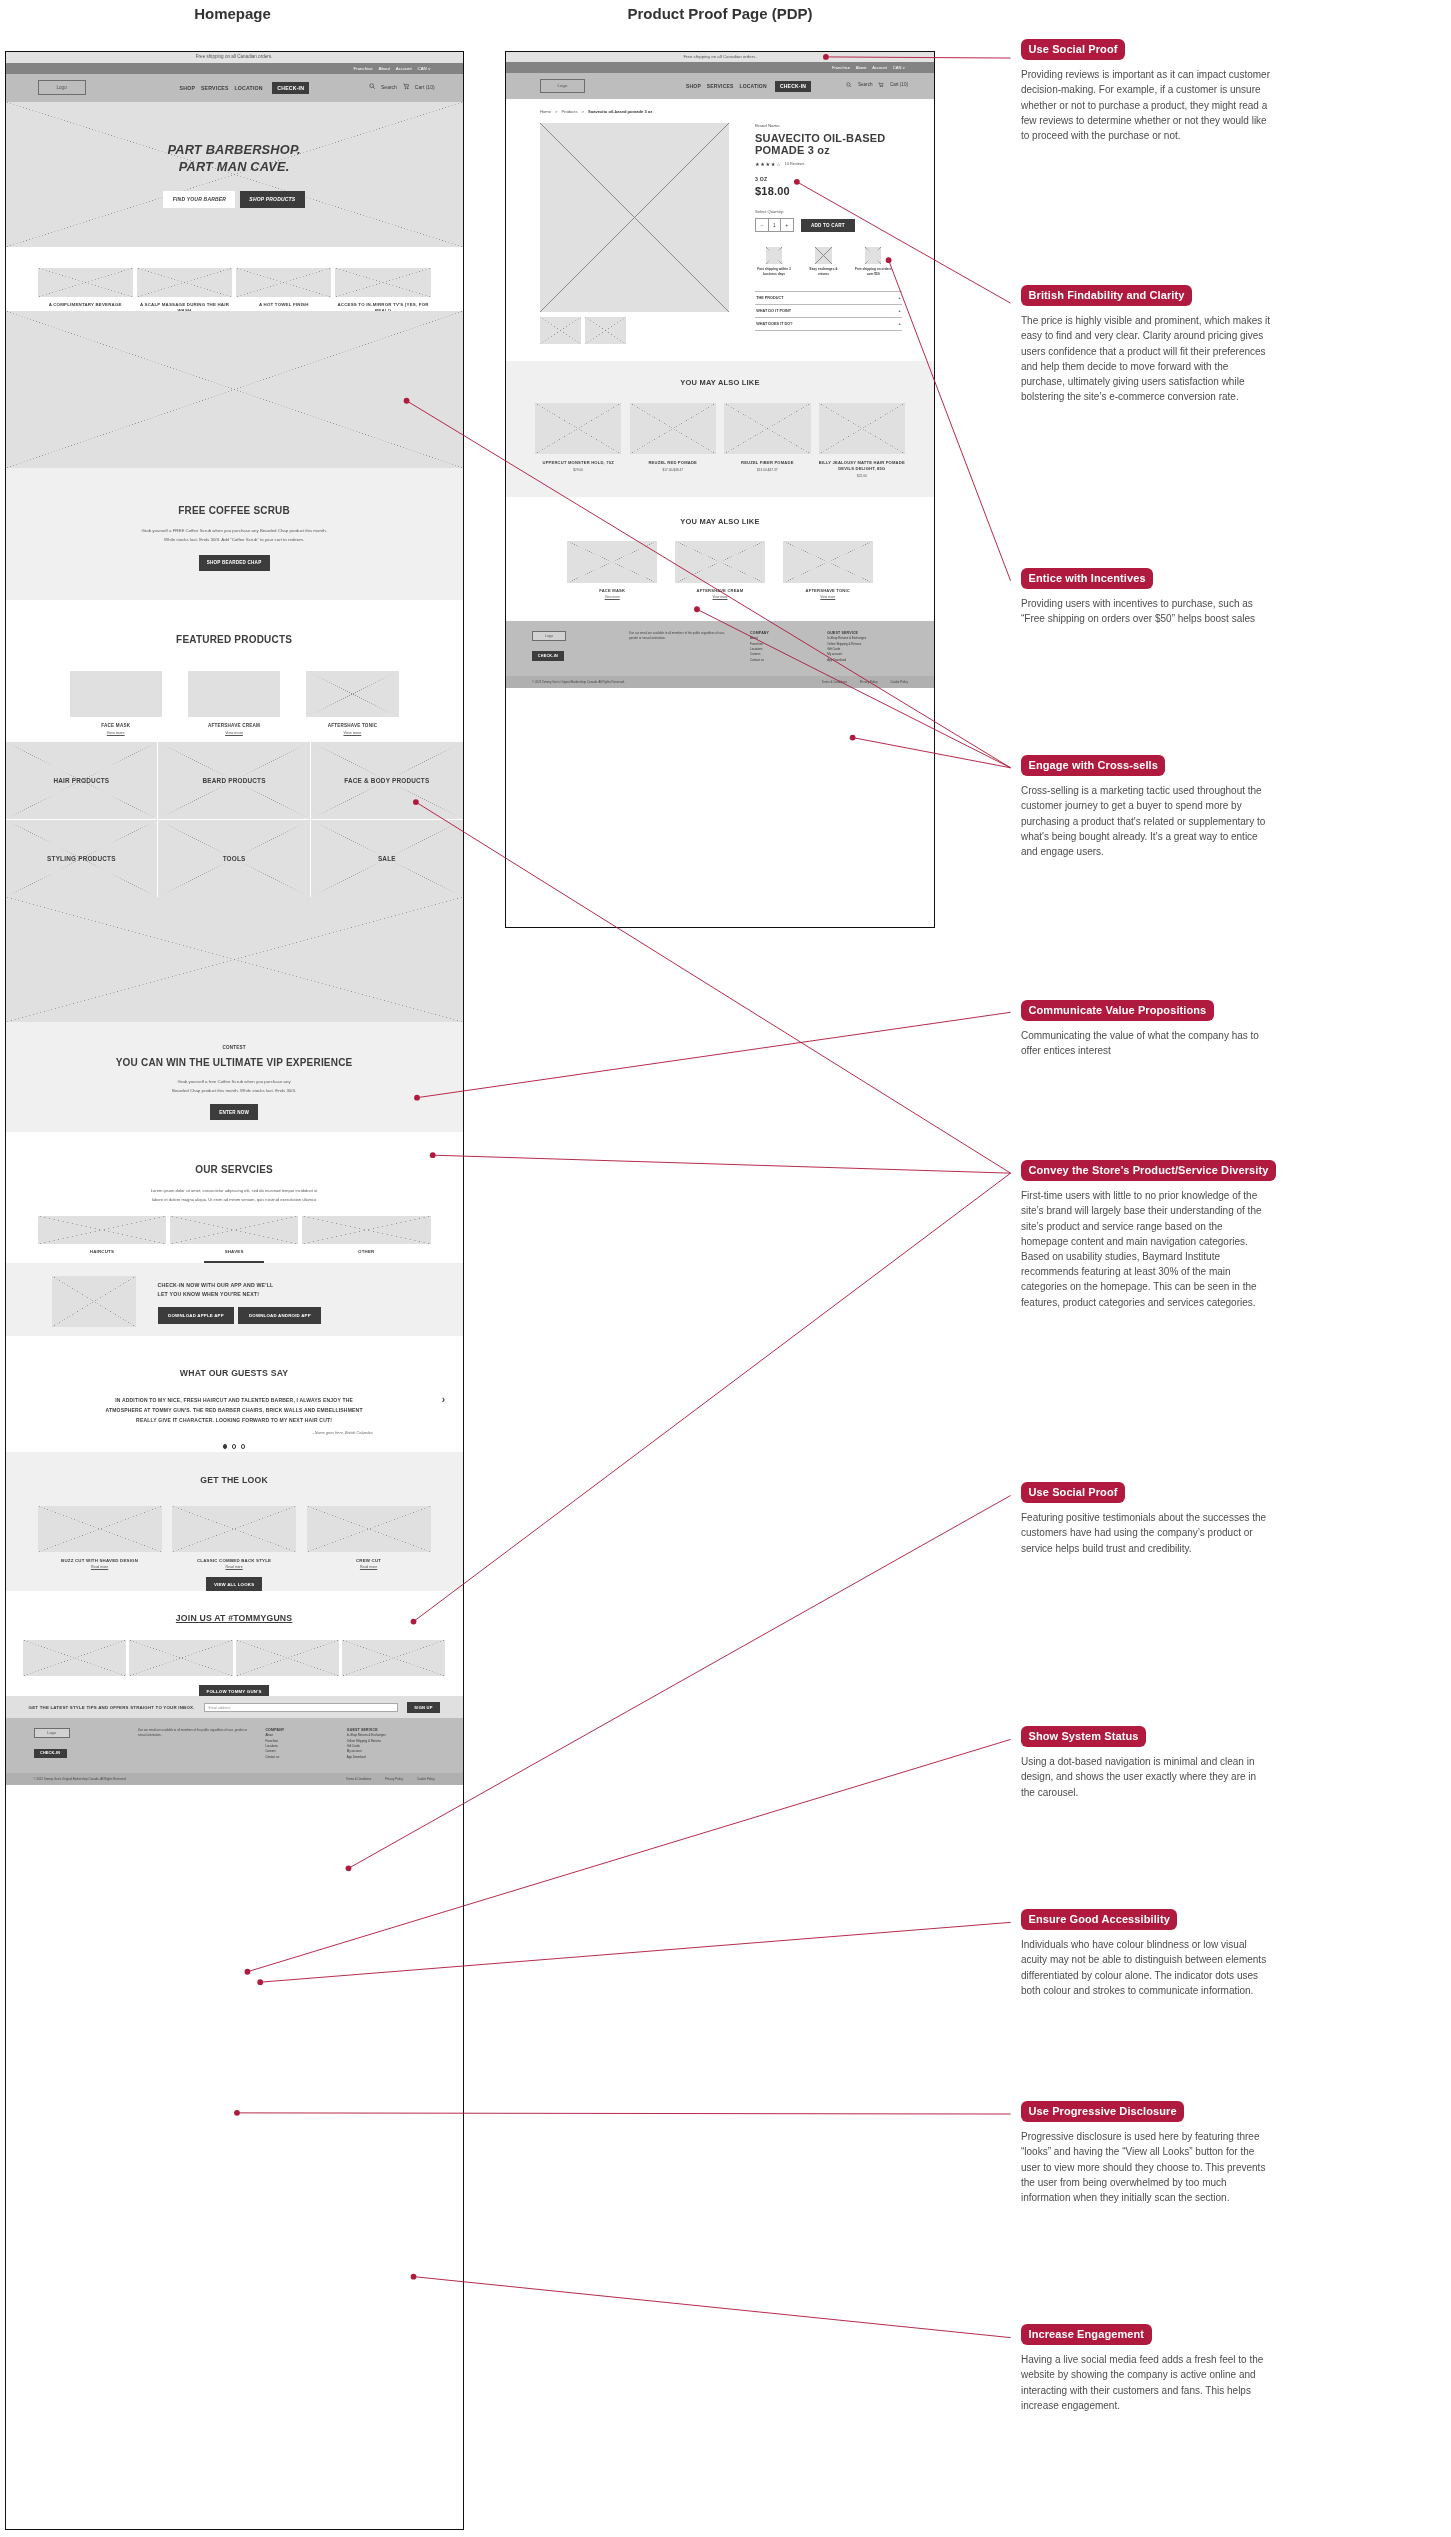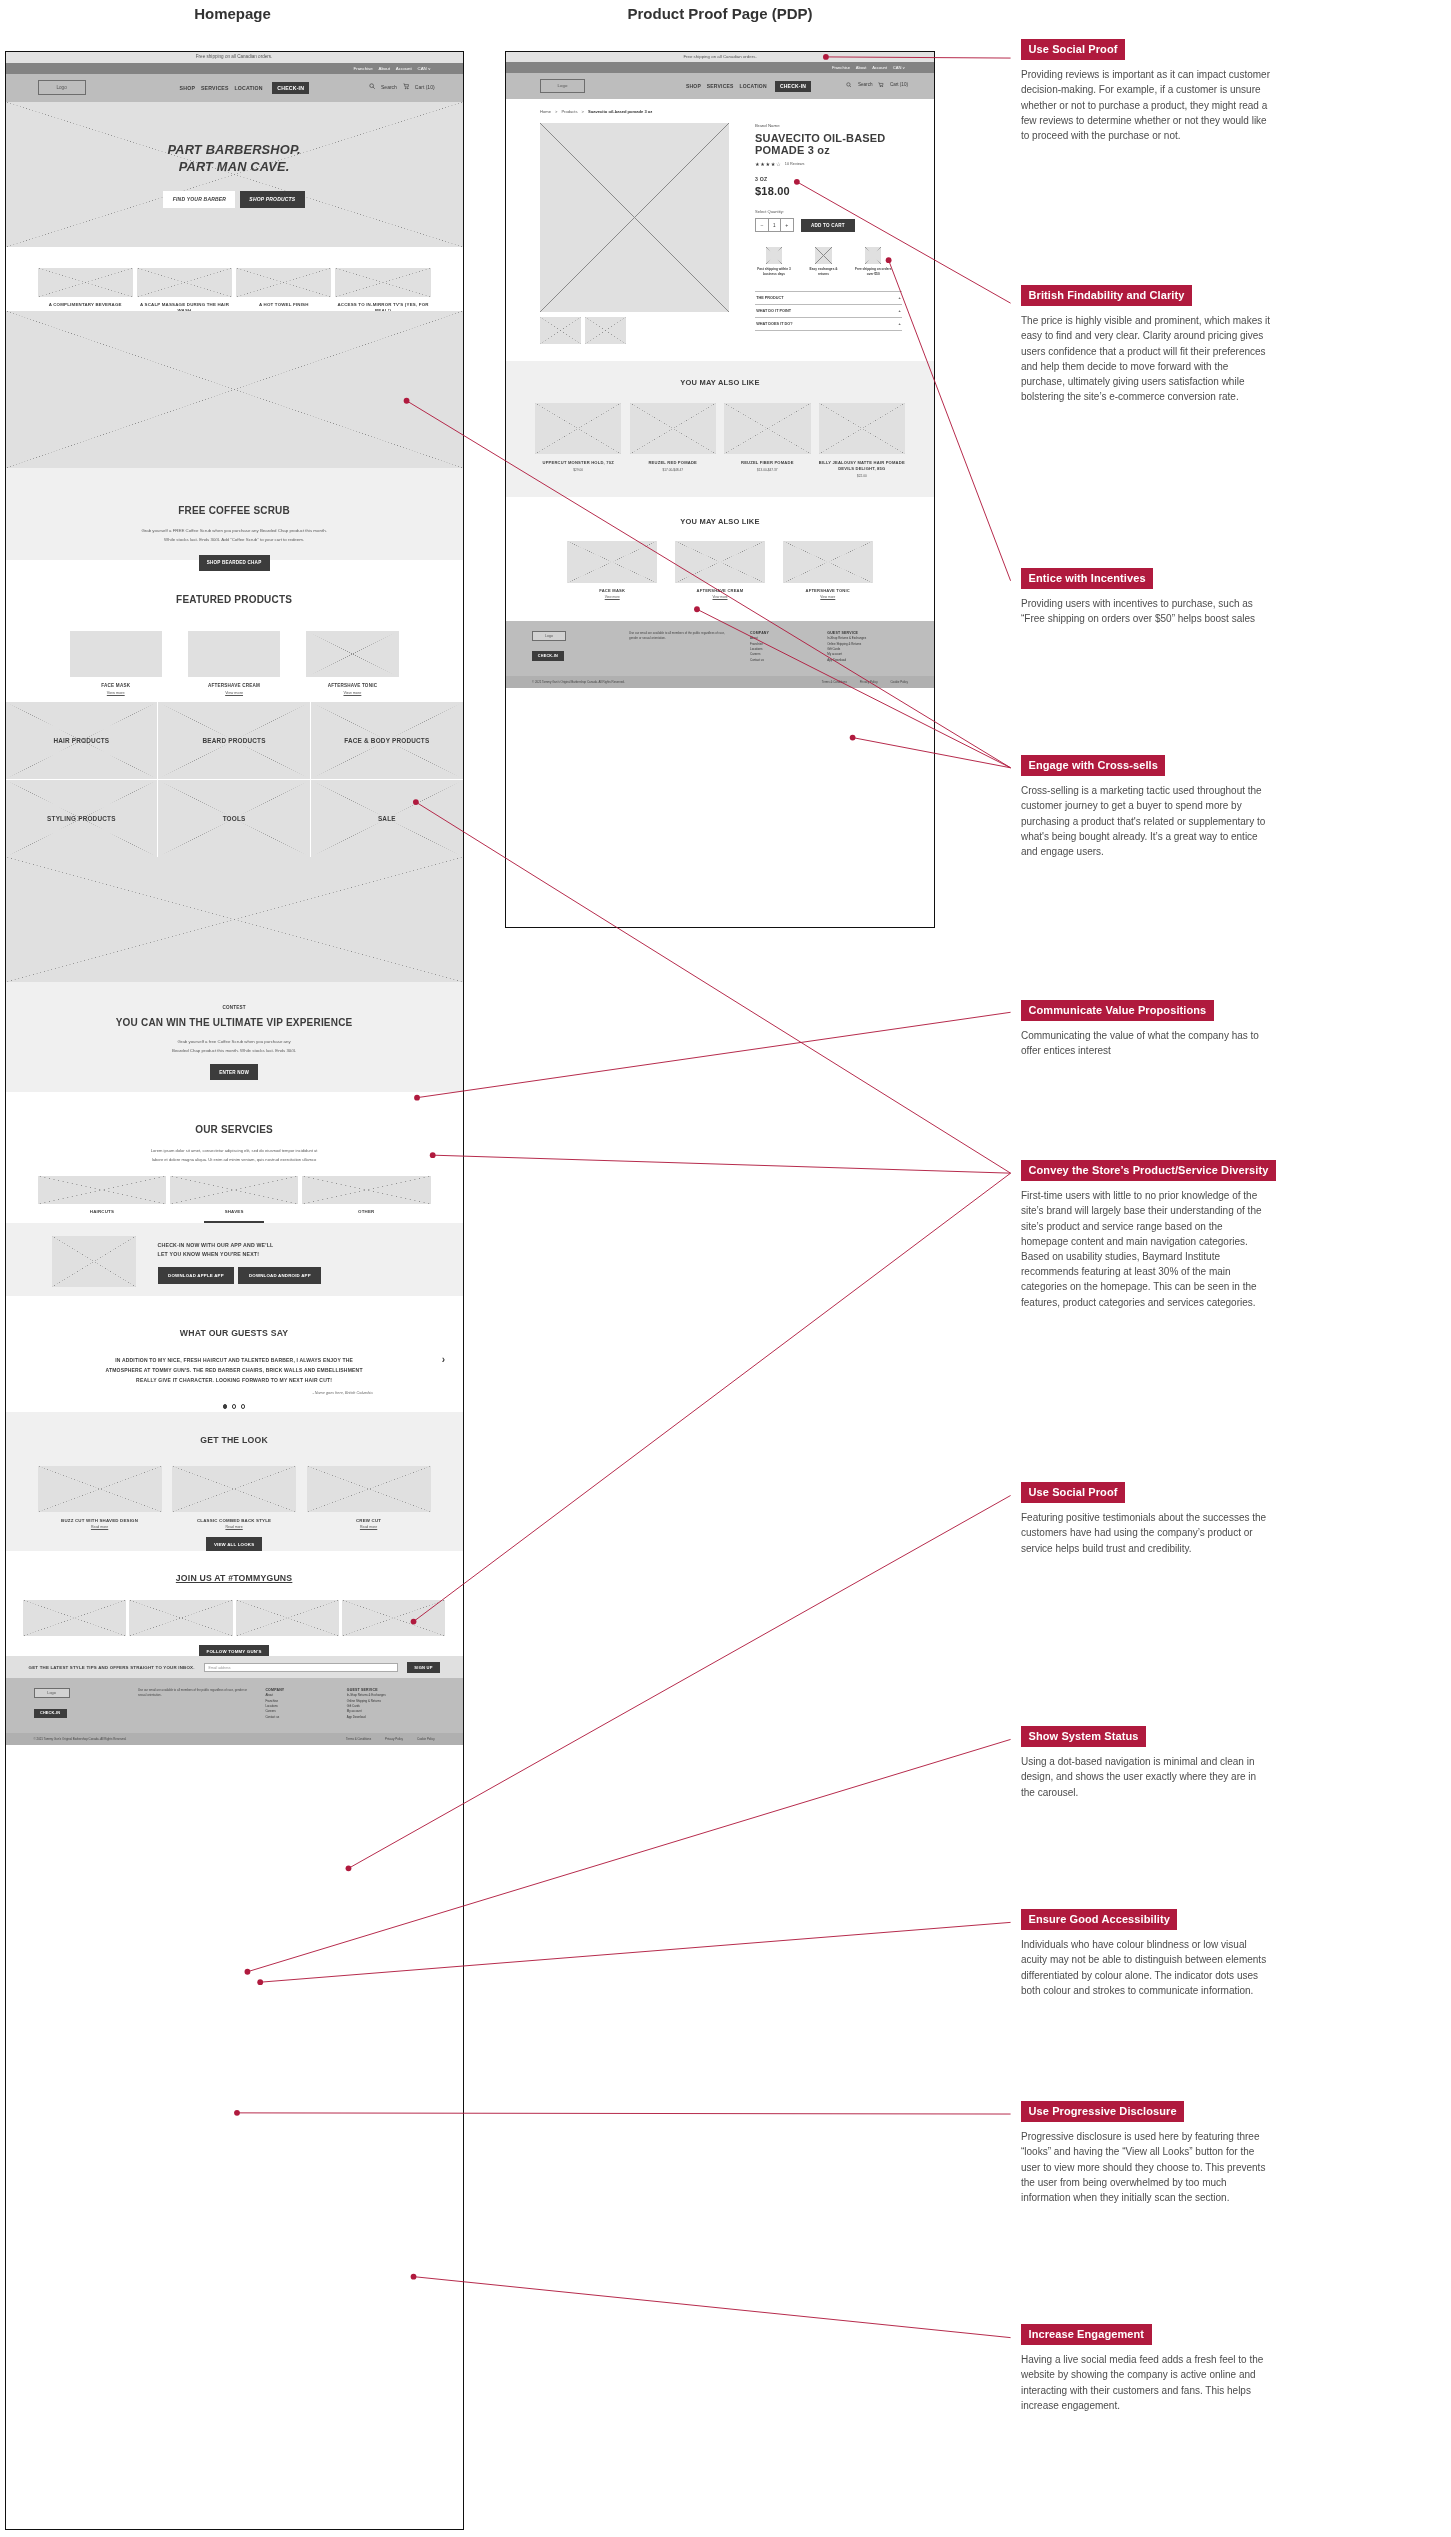--- a/index.html
+++ b/index.html
@@ -51,21 +51,21 @@
 
   
   .ftr { background:#bdbdbd; color:#333; }
   .ftr-b { background:#b0b0b0; }
   .ftr h4 { font-size:3.5px; font-weight:bold; letter-spacing:0.2px; margin-bottom:1.7px; }
   .ftr li { list-style:none; font-size:2.9px; line-height:1.85; }
 
   
   .ann { position:absolute; width:250px; }
   .ann .tag { display:inline-block; background:#b01a3e; color:#fff; font-weight:bold;
-              font-size:11px; padding:4.1px 7.5px 4.6px 7.5px; letter-spacing:0.1px; }
+              font-size:11px; padding:4.1px 7.5px 4.6px 7.5px; letter-spacing:0.1px;border-radius:6px; }
   .ann .body { margin-top:7.5px; font-size:10px; line-height:1.52; color:#4c4c4c; }
 
   svg.leaders { position:absolute; inset:0; width:1452px; height:2538px; pointer-events:none; }
   svg.leaders line { stroke:#b01a3e; stroke-width:1.6; }
   svg.leaders circle { fill:#b01a3e; }
 </style>
 </head>
 <body>
 
 <div class="col-title" style="left:0; top:4.6px; width:465px;">Homepage</div>
@@ -136,21 +136,21 @@
       </div>
       <div style="flex:1;">
         <div class="ph" style="height:29px;"></div>
         <div class="cap cond" style="font-size:4.4px; margin-top:4.6px; line-height:1.5;">ACCESS TO IN-MIRROR TV'S (YES, FOR REAL!)</div>
       </div>
     </div>
   </div>
 
   <div class="ph" style="height:157px;"></div>
 
-  <div class="sec sec-gray" style="height:92px; padding-top:37px;">
+  <div class="sec sec-gray" style="height:132px; padding-top:37px;">
     <div class="hdg cond" style="font-size:10px;">FREE COFFEE SCRUB</div>
     <div class="sub" style="font-size:4.4px; margin-top:12.2px;">Grab yourself a FREE Coffee Scrub when you purchase any Bearded Chap product this month.</div>
     <div class="sub" style="font-size:4.4px; margin-top:4.1px;">While stocks last. Ends 30/4. Add “Coffee Scrub” to your cart to redeem.</div>
     <div style="text-align:center; margin-top:12.8px;">
       <span class="btn-d cond" style="padding:5.2px 8.1px; font-size:4.6px;">SHOP BEARDED CHAP</span>
     </div>
   </div>
 
   <div class="sec" style="height:142px; padding:34px 64px 0 64px;">
     <div class="hdg cond" style="font-size:10px;">FEATURED PRODUCTS</div>

